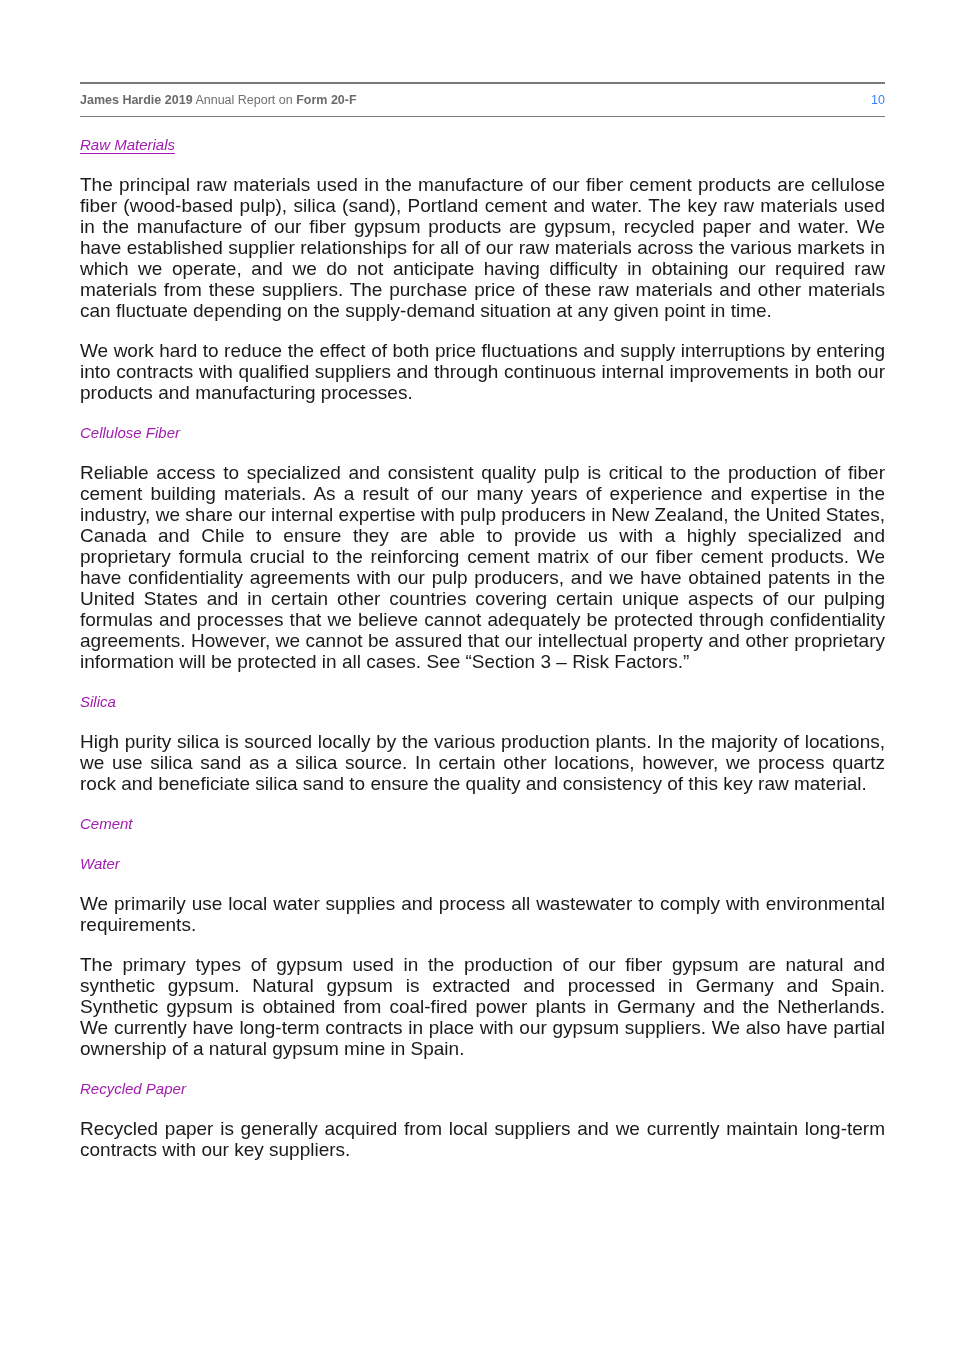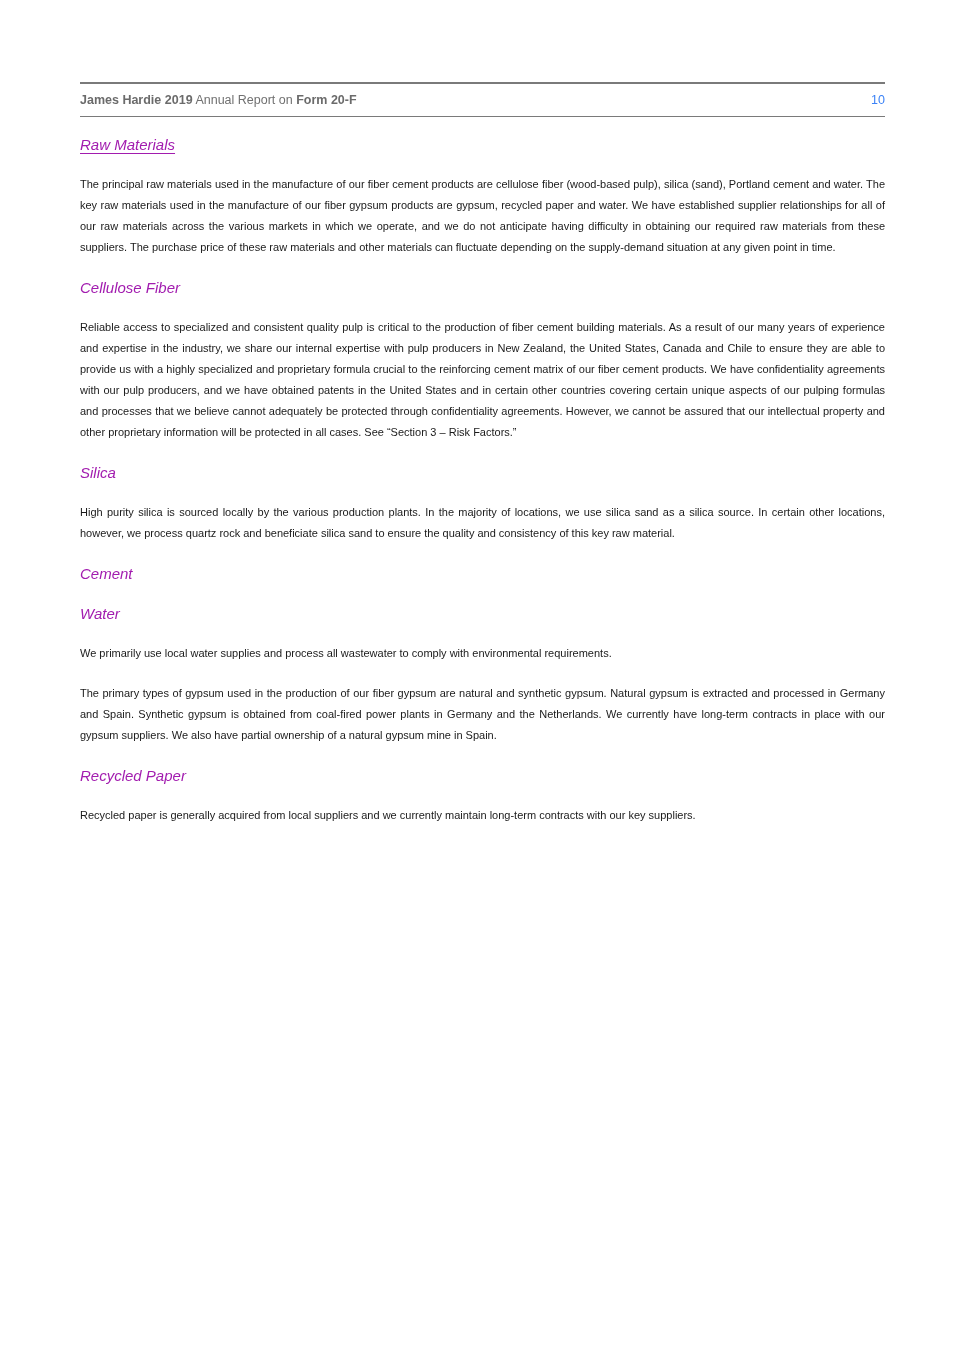--- a/index.html
+++ b/index.html
@@ -54,21 +54,21 @@
     font-weight: normal;
     line-height: 21px;
     margin: 0 0 19px 0;
     color: #a21caf;
   }
   .heading.underlined {
     text-decoration: underline;
     text-underline-offset: 3px;
   }
   .content p {
-    font-size: 11px;
+    font-size: 19px;
     line-height: 21px;
     margin: 0 0 19px 0;
     text-align: justify;
     color: #1a1a1a;
   }
 </style>
 </head>
 <body>
 
 <div class="page">
@@ -83,20 +83,21 @@
     </div>
     <div class="page-number">10</div>
   </div>
 
   <div class="rule rule-bottom"></div>
 
   <div class="content">
 
     <h3 class="heading underlined">Raw Materials</h3>
     <p>The principal raw materials used in the manufacture of our fiber cement products are cellulose fiber (wood-based pulp), silica (sand), Portland cement and water.  The key raw materials used in the manufacture of our fiber gypsum products are gypsum, recycled paper and water. We have established supplier relationships for all of our raw materials across the various markets in which we operate, and we do not anticipate having difficulty in obtaining our required raw materials from these suppliers. The purchase price of these raw materials and other materials can fluctuate depending on the supply-demand situation at any given point in time.</p>
+    <p>We work hard to reduce the effect of both price fluctuations and supply interruptions by entering into contracts with qualified suppliers and through continuous internal improvements in both our products and manufacturing processes.</p>
 
     <h3 class="heading">Cellulose Fiber</h3>
     <p>Reliable access to specialized and consistent quality pulp is critical to the production of fiber cement building materials. As a result of our many years of experience and expertise in the industry, we share our internal expertise with pulp producers in New Zealand, the United States, Canada and Chile to ensure they are able to provide us with a highly specialized and proprietary formula crucial to the reinforcing cement matrix of our fiber cement products. We have confidentiality agreements with our pulp producers, and we have obtained patents in the United States and in certain other countries covering certain unique aspects of our pulping formulas and processes that we believe cannot adequately be protected through confidentiality agreements. However, we cannot be assured that our intellectual property and other proprietary information will be protected in all cases. See “Section 3 – Risk Factors.”</p>
 
     <h3 class="heading">Silica</h3>
     <p>High purity silica is sourced locally by the various production plants. In the majority of locations, we use silica sand as a silica source. In certain other locations, however, we process quartz rock and beneficiate silica sand to ensure the quality and consistency of this key raw material.</p>
 
     <h3 class="heading">Cement</h3>
 
     <h3 class="heading">Water</h3>

